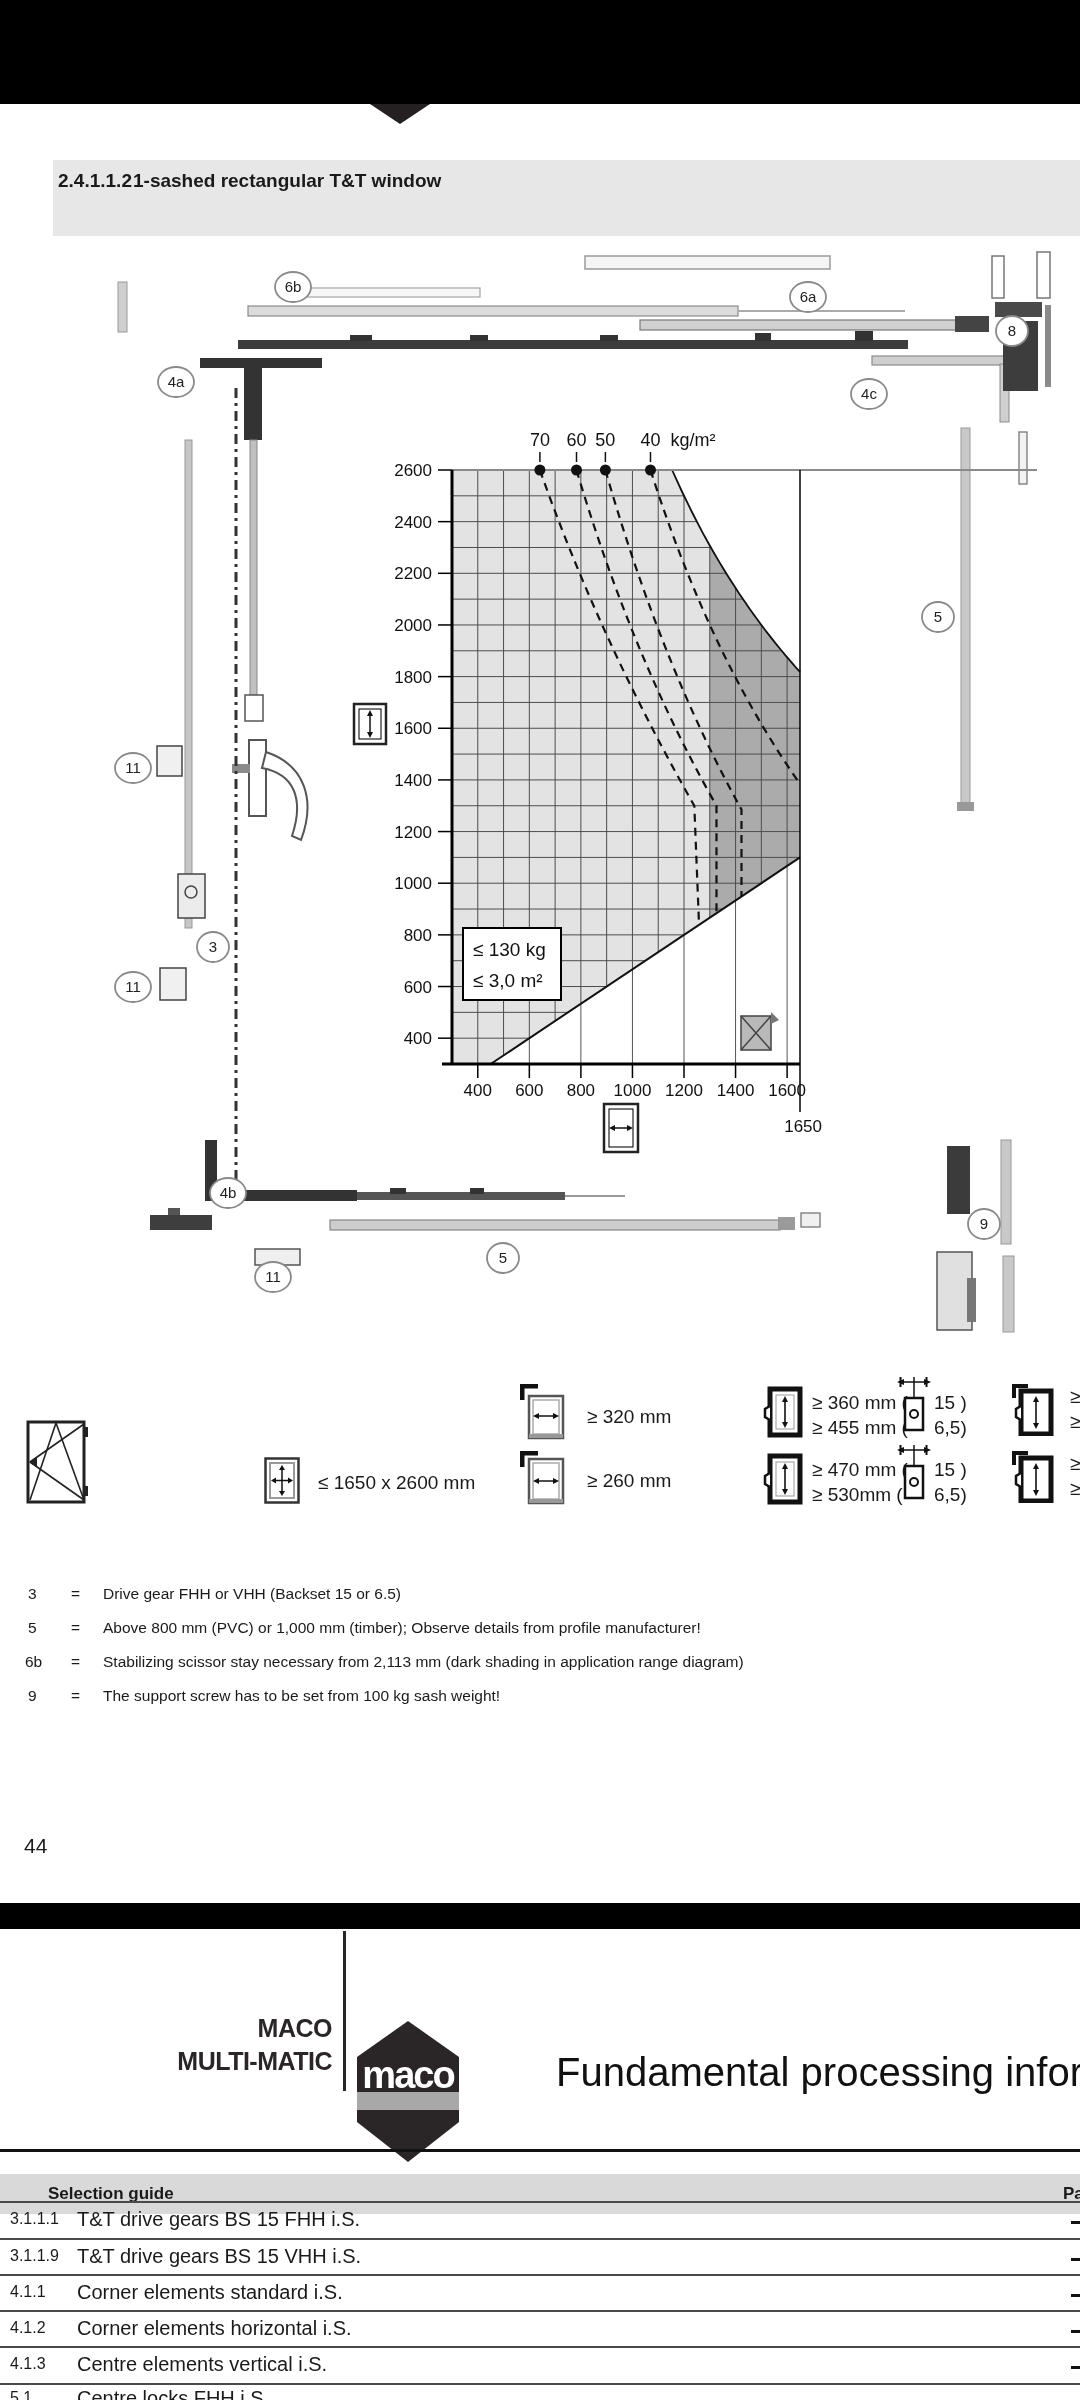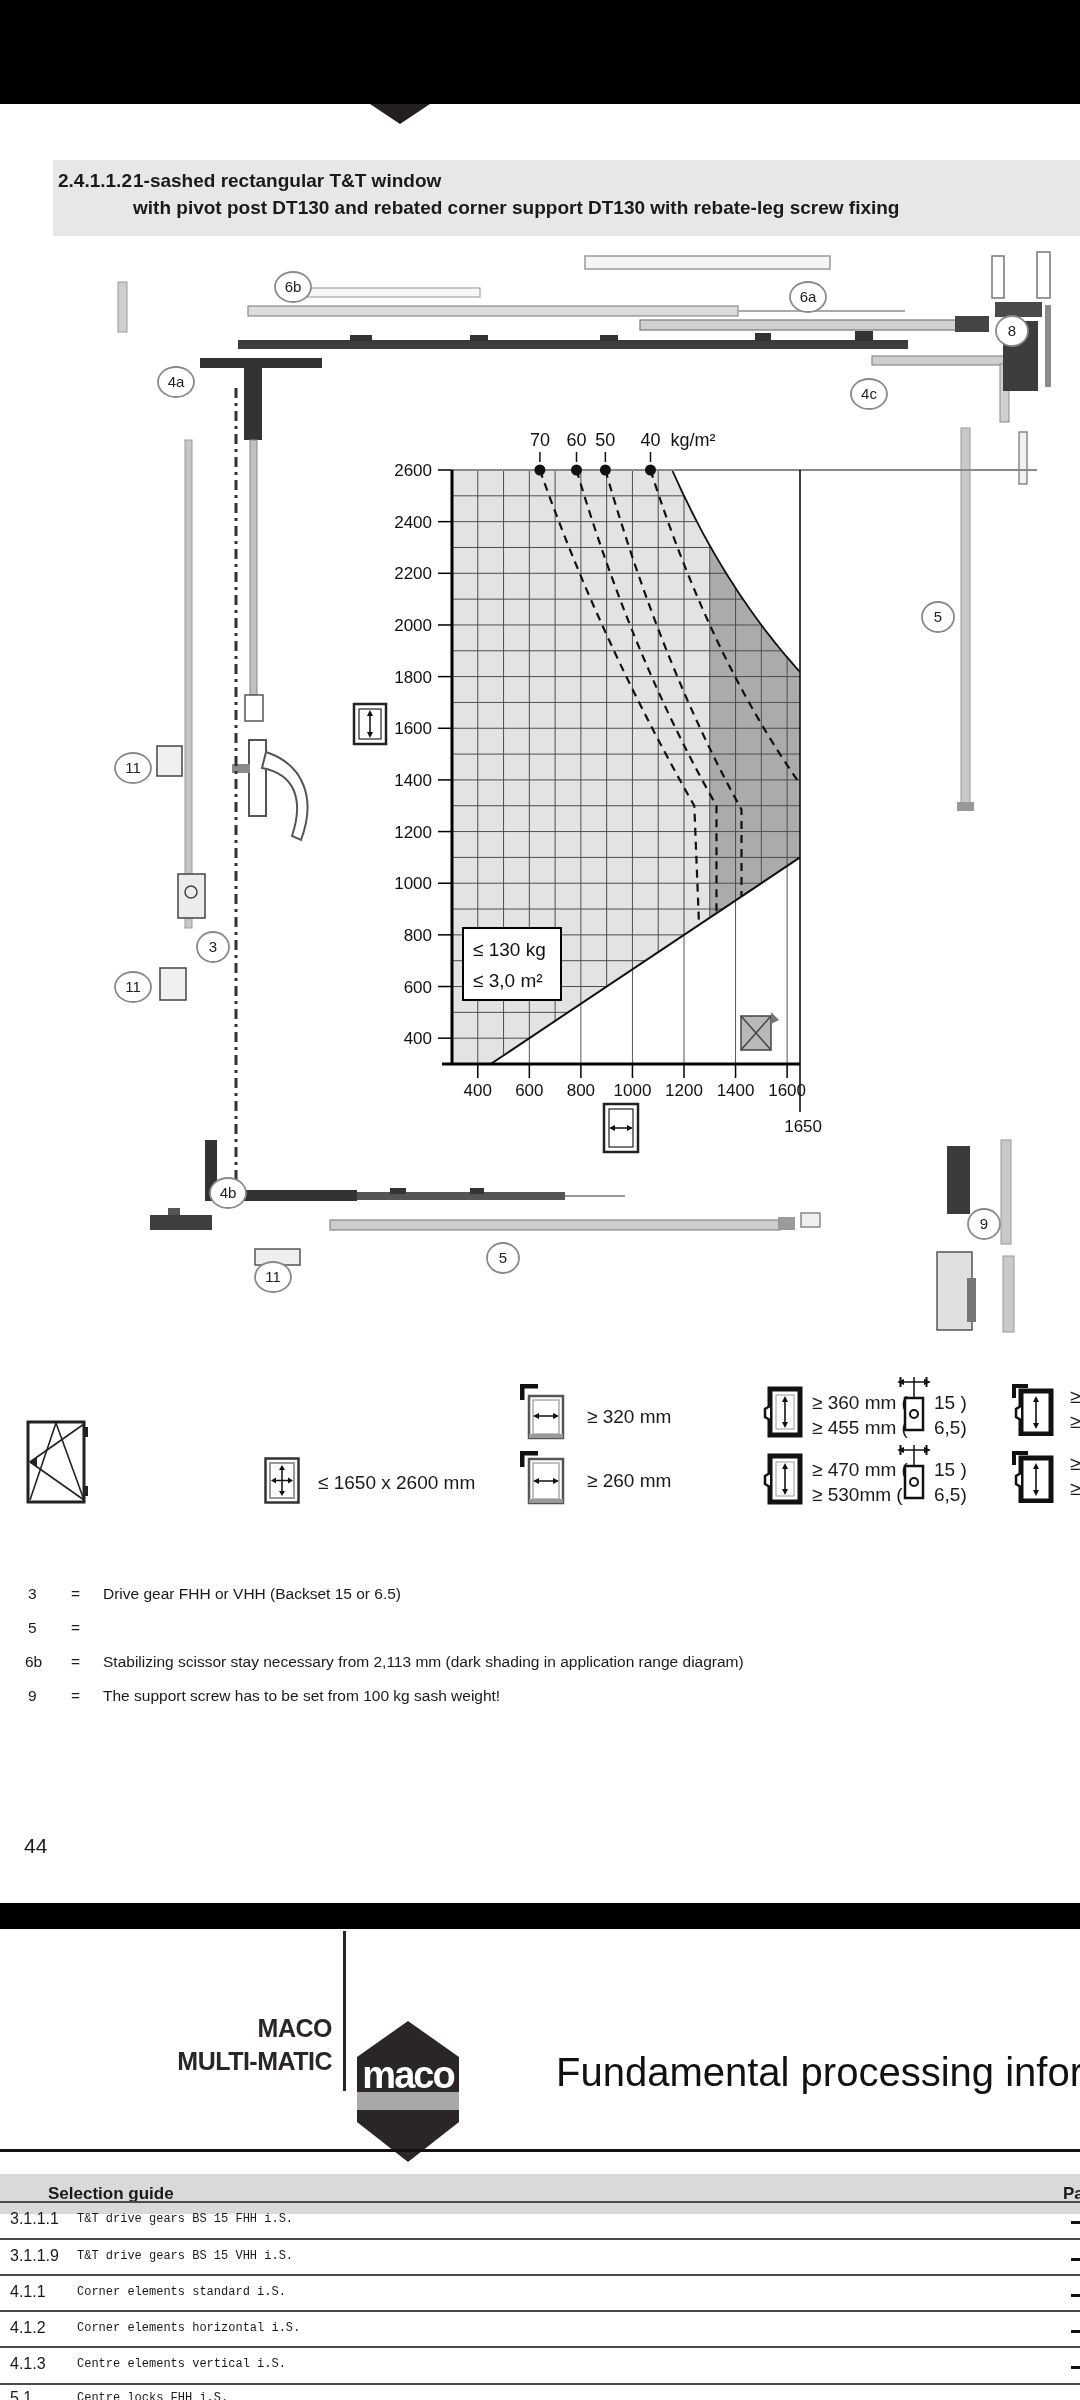--- a/index.html
+++ b/index.html
@@ -24,36 +24,35 @@
   .divider{left:343px;top:1931px;width:3px;height:160px;background:#2a2527;}
   .heading{left:556px;top:2050px;font-size:40px;color:#111;white-space:nowrap;}
   .tbl-topline{left:0;top:2149px;width:1080px;height:3px;background:#111;}
   .tbl-head{left:0;top:2152px;width:1080px;height:40px;background:#d9d9d9;margin-top:22px;}
   .tbl-head-label{position:absolute;left:48px;top:50%;transform:translateY(-50%);
                   font-size:17px;font-weight:bold;}
   .tbl-head-page{position:absolute;left:1063px;top:50%;transform:translateY(-50%);
                  font-size:17px;font-weight:bold;white-space:nowrap;}
   .sep{left:0;width:1080px;height:2px;background:#4a4a4a;}
   .row-num{font-size:16px;transform:translateY(-50%);white-space:nowrap;}
-  .row-label{font-size:12px;transform:translateY(-50%);white-space:nowrap;font-family:Liberation Mono, monospace;}
+  .row-label{font-size:20px;transform:translateY(-50%);white-space:nowrap;}
   .row-dash{width:9px;height:3px;background:#111;}
   svg{display:block;}
 </style>
 </head>
 <body>
 
 <div id="screen">
 
   <div class="abs topbar"></div>
   <div class="abs chevron"></div>
 
   <div class="abs titlebar">
     <span class="secno">2.4.1.1.2</span>
     <span class="t1">1-sashed rectangular T&amp;T window</span>
-    <span class="t2">with pivot post DT130 and rebated corner support DT130 with rebate-leg screw fixing</span>
   </div>
 
   <svg id="diagram" class="abs" style="left:0;top:230px" width="1080" height="1120" viewBox="0 230 1080 1120">
       <rect x="118" y="282" width="9" height="50" fill="#cfcfcf" stroke="#999" stroke-width="1"></rect>
       <rect x="585" y="256" width="245" height="13" fill="#f5f5f5" stroke="#9a9a9a" stroke-width="1.5"></rect>
       <rect x="285" y="288" width="195" height="9" fill="#f7f7f7" stroke="#a5a5a5" stroke-width="1.2"></rect>
       <rect x="248" y="306" width="490" height="10" fill="#dcdcdc" stroke="#8a8a8a" stroke-width="1.2"></rect>
       <rect x="640" y="320" width="345" height="10" fill="#d0d0d0" stroke="#7a7a7a" stroke-width="1.2"></rect>
       <rect x="955" y="316" width="34" height="16" fill="#444"></rect>
       <rect x="238" y="340" width="670" height="9" fill="#3c3c3c"></rect>
@@ -372,20 +371,21 @@
   </svg>
   <div class="abs legtxt" style="left:1070px;top:1464px">≥</div>
   <div class="abs legtxt" style="left:1070px;top:1489px">≥</div>
 
   <div class="abs note-id" style="left:28px;top:1594px">3</div>
   <div class="abs note-eq" style="left:71px;top:1594px">=</div>
   <div class="abs note-tx" style="left:103px;top:1594px">Drive gear FHH or VHH (Backset 15 or 6.5)</div>
 
   <div class="abs note-id" style="left:28px;top:1628px">5</div>
   <div class="abs note-eq" style="left:71px;top:1628px">=</div>
+  <div class="abs note-tx" style="left:103px;top:1628px">Above 800 mm (PVC) or 1,000 mm (timber); Observe details from profile manufacturer!</div>
 
   <div class="abs note-id" style="left:25px;top:1662px">6b</div>
   <div class="abs note-eq" style="left:71px;top:1662px">=</div>
   <div class="abs note-tx" style="left:103px;top:1662px">Stabilizing scissor stay necessary from 2,113 mm (dark shading in application range diagram)</div>
 
   <div class="abs note-id" style="left:28px;top:1696px">9</div>
   <div class="abs note-eq" style="left:71px;top:1696px">=</div>
   <div class="abs note-tx" style="left:103px;top:1696px">The support screw has to be set from 100 kg sash weight!</div>
 
   <div class="abs pagenum">44</div>

